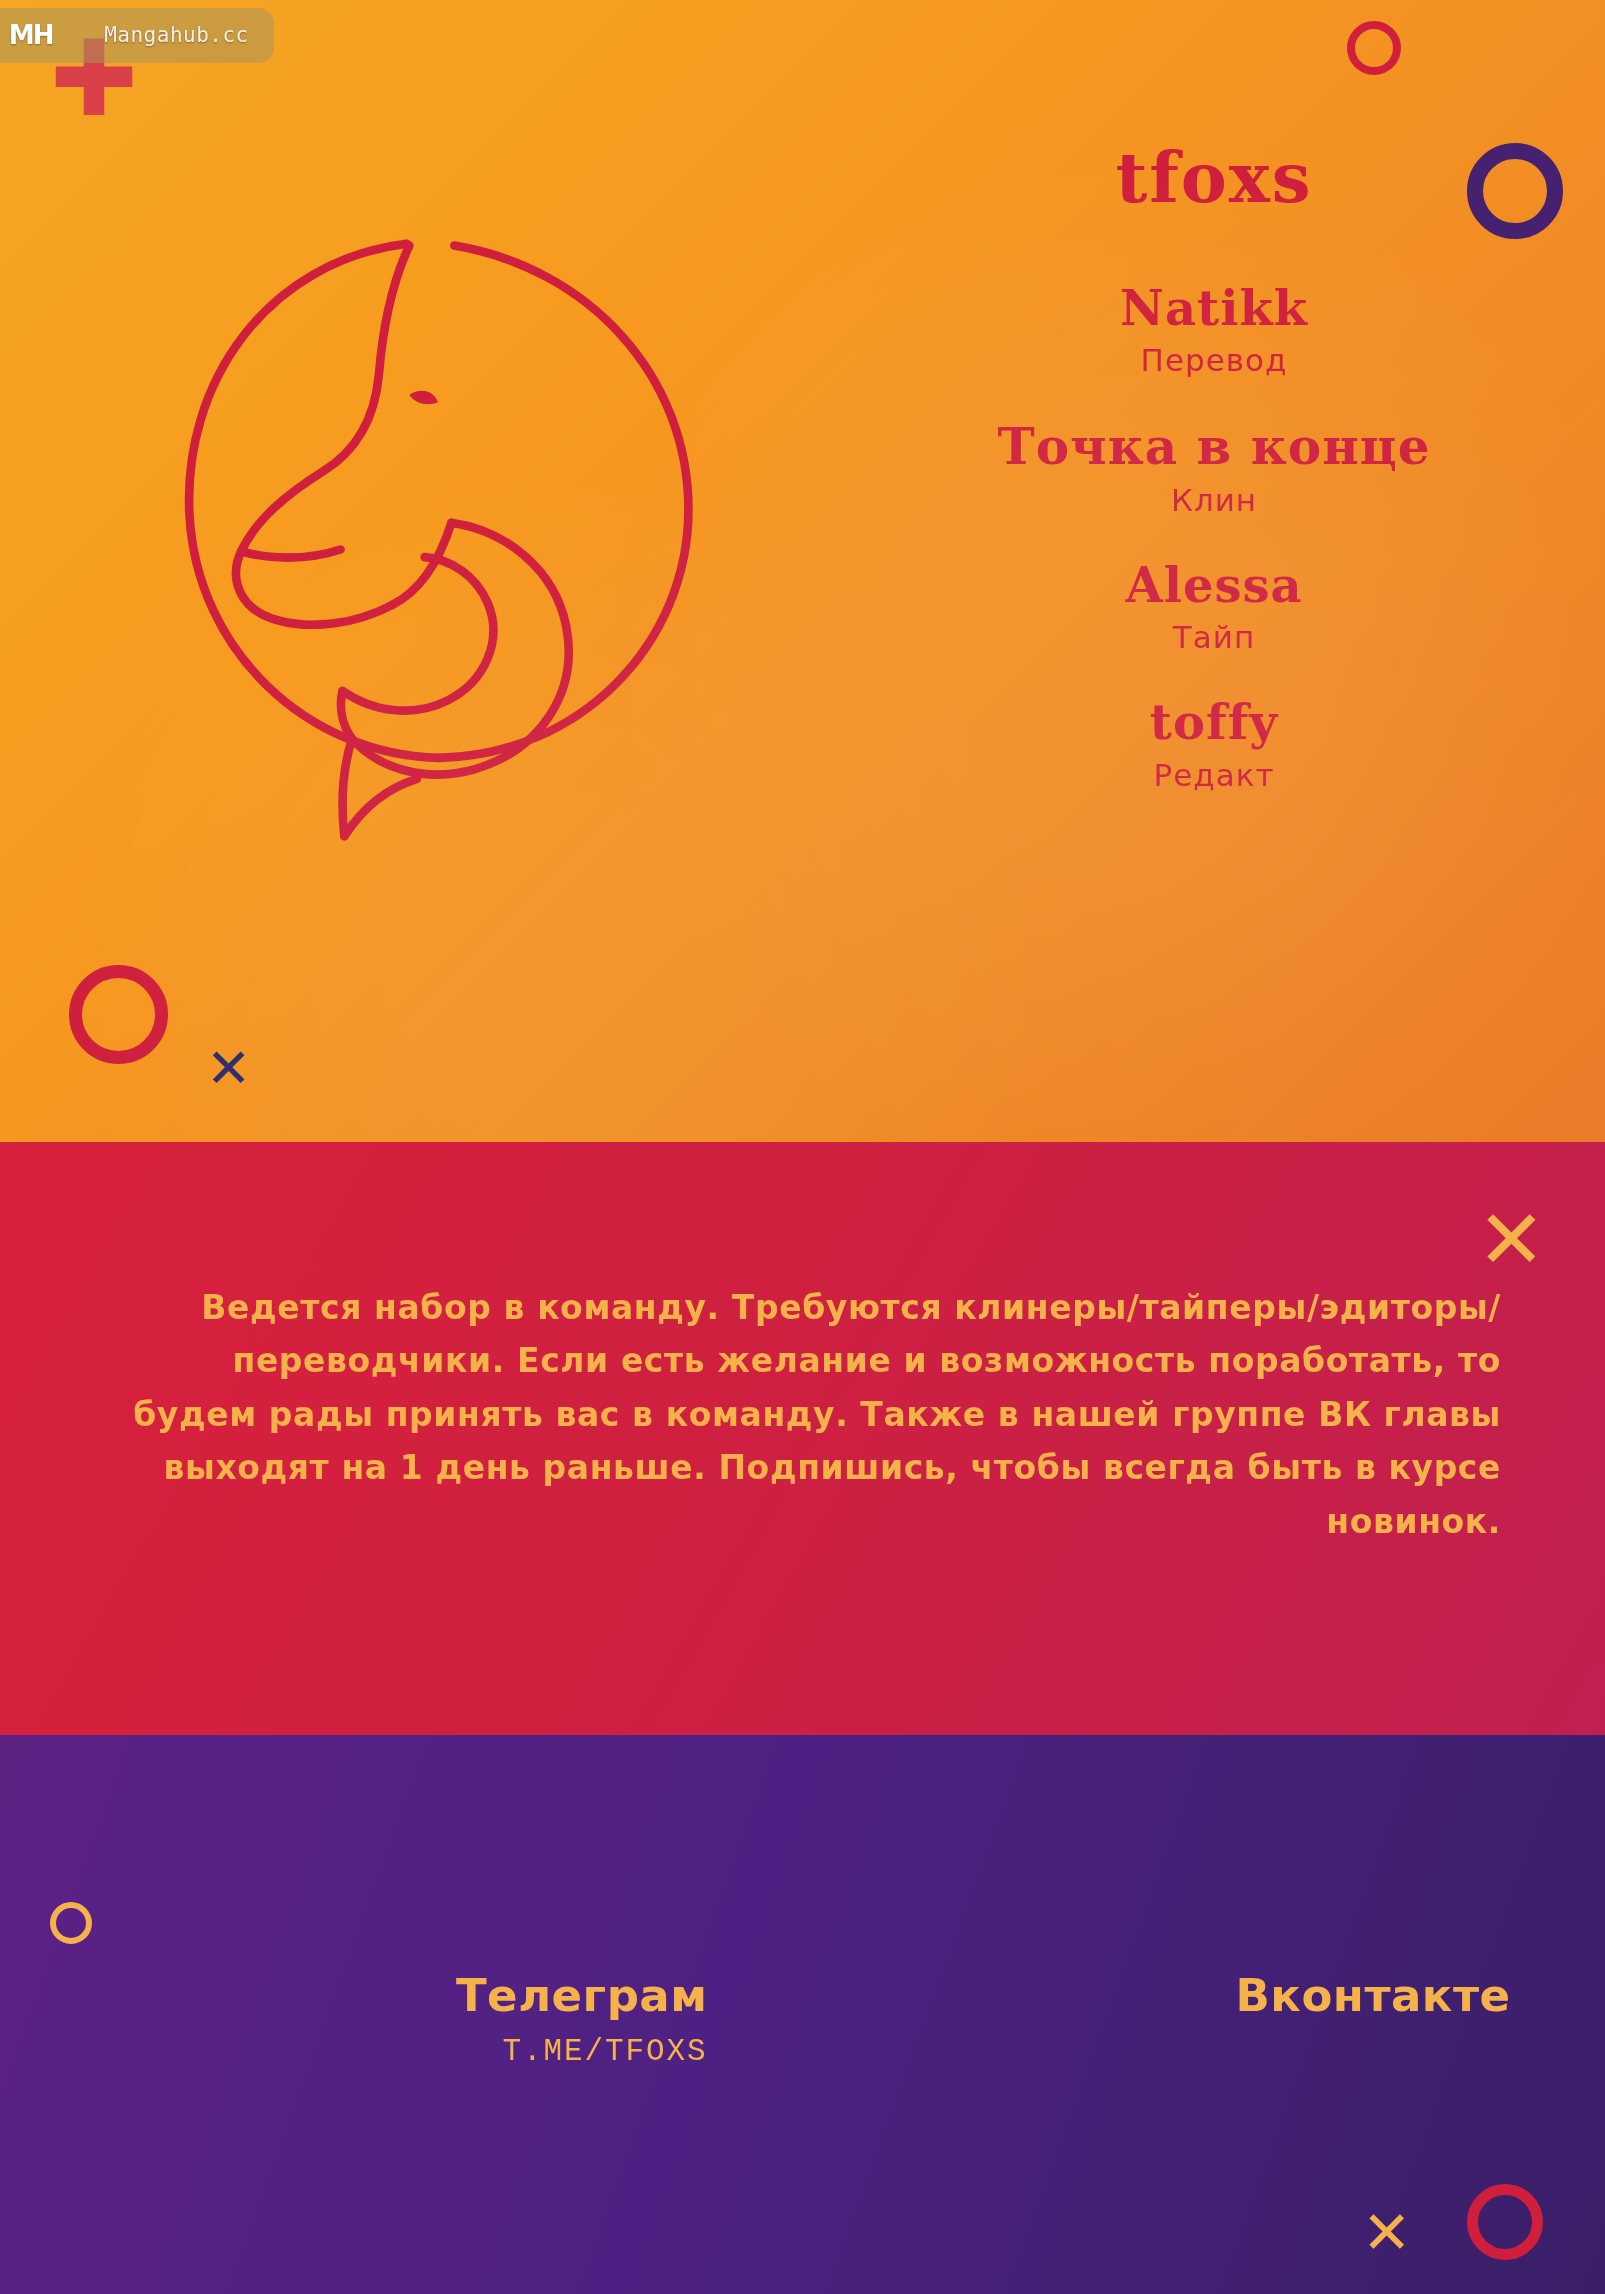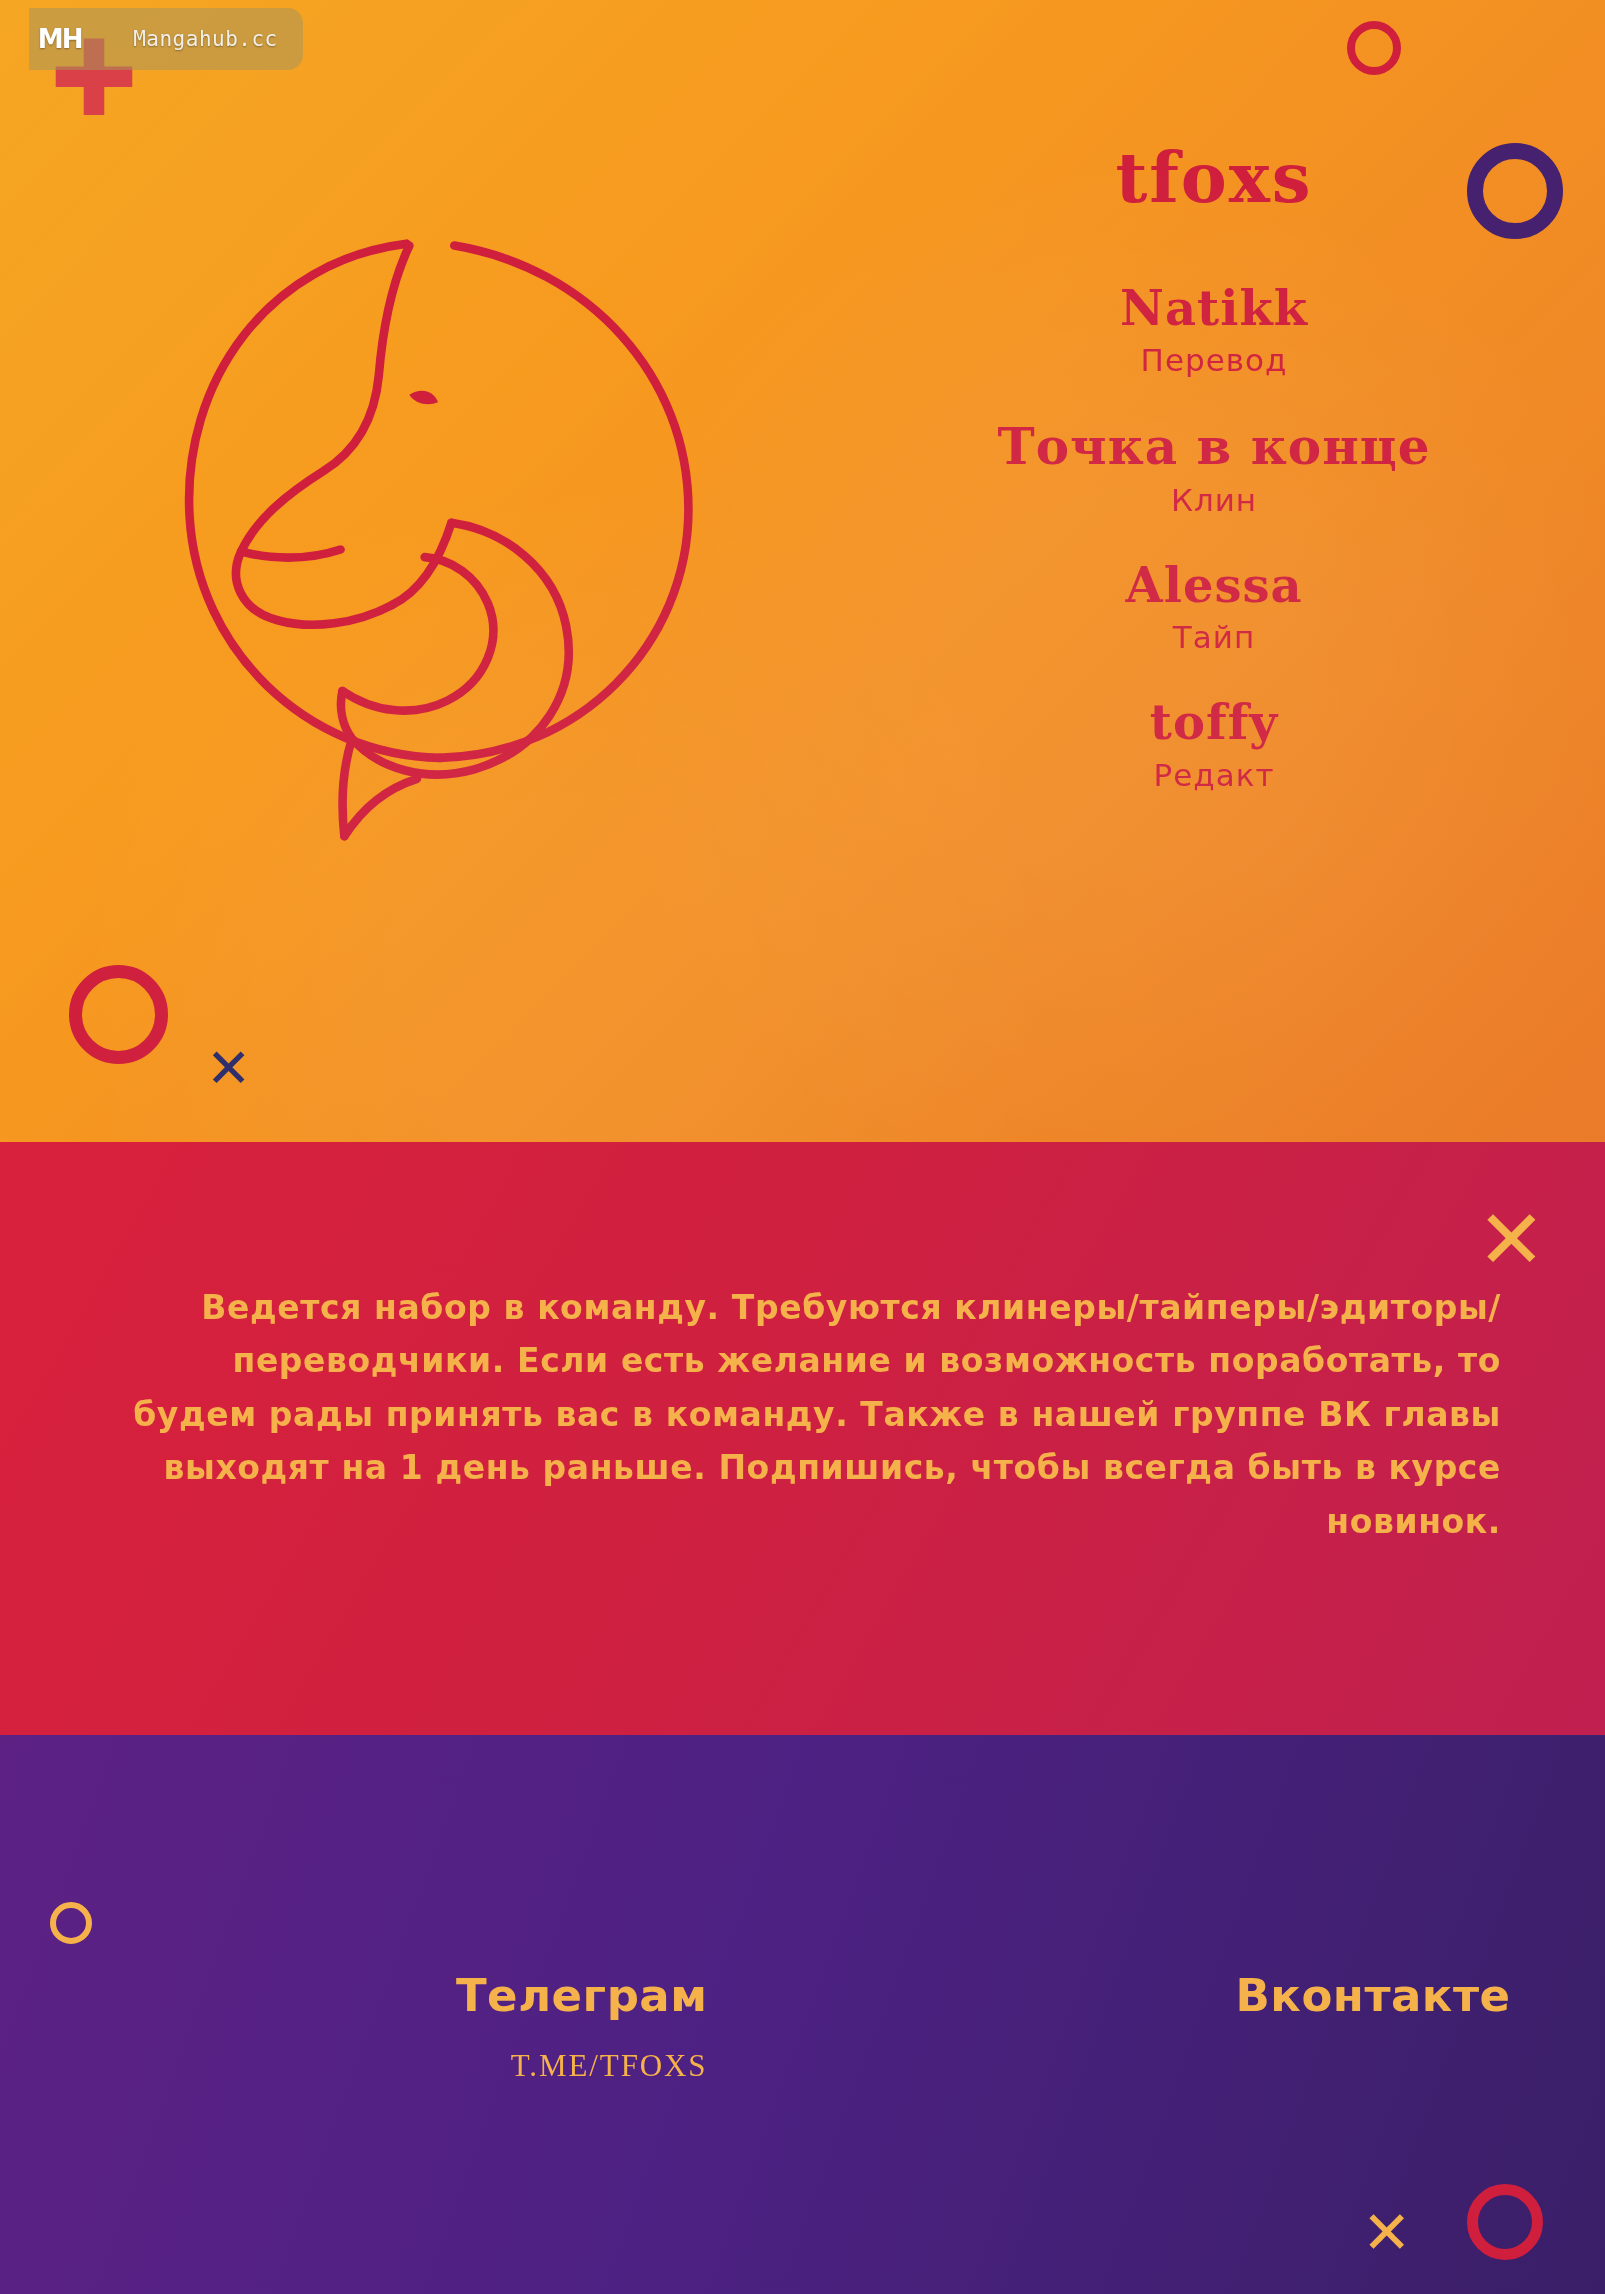--- a/index.html
+++ b/index.html
@@ -37,28 +37,27 @@
     background:
       radial-gradient(circle at 70% 60%, rgba(255,255,255,0.05) 0 14%, rgba(255,255,255,0) 40%),
       radial-gradient(circle at 35% 85%, rgba(255,255,255,0.045) 0 12%, rgba(255,255,255,0) 35%);
     pointer-events: none;
   }
 
   
   .watermark {
     position: absolute;
     left: 0; top: 7.6px;
-    height: 62px;
+    height: 55px;
     display: flex;
     align-items: center;
     padding: 0 25px 0 9.6px;
     background: rgba(170,150,90,0.55);
     border-radius: 0 15.3px 15.3px 0;
     z-index: 40;
-    margin-left: 29px;
   }
   .watermark .wm-logo {
     width: 42px; height: 38px;
     display: flex; align-items: center; justify-content: center;
     color: #ffffff;
     font-family: "DejaVu Sans", sans-serif;
     font-weight: bold;
     font-size: 26px;
     letter-spacing: -1.9px;
     text-shadow: 0 1px 1.9px rgba(0,0,0,0.35);
@@ -162,22 +161,22 @@
   }
   .link-block { text-align: right; width: 612px; }
   .link-title {
     font-family: "DejaVu Sans", sans-serif;
     font-weight: bold;
     font-size: 45px;
     color: #f6b24a;
     letter-spacing: 0.5px;
   }
   .link-url {
-    margin-top: 26px;
-    font-family: Liberation Serif, serif;
+    margin-top: 12px;
+    font-family: Liberation Mono, monospace;
     font-size: 31px;
     color: #f6b24a;
     letter-spacing: 1.9px;
   }
 
   
   .deco { position: absolute; pointer-events: none; }
   .ring {
     border-style: solid;
     border-radius: 50%;

